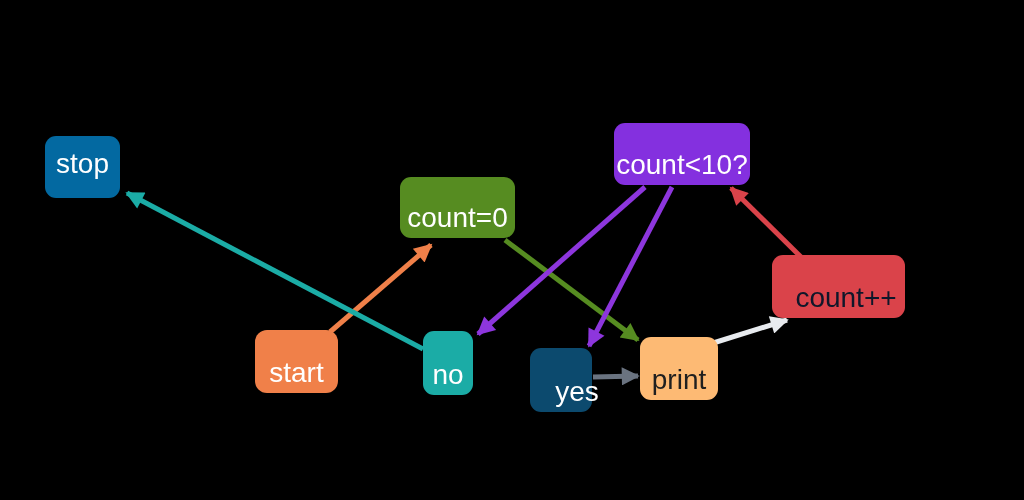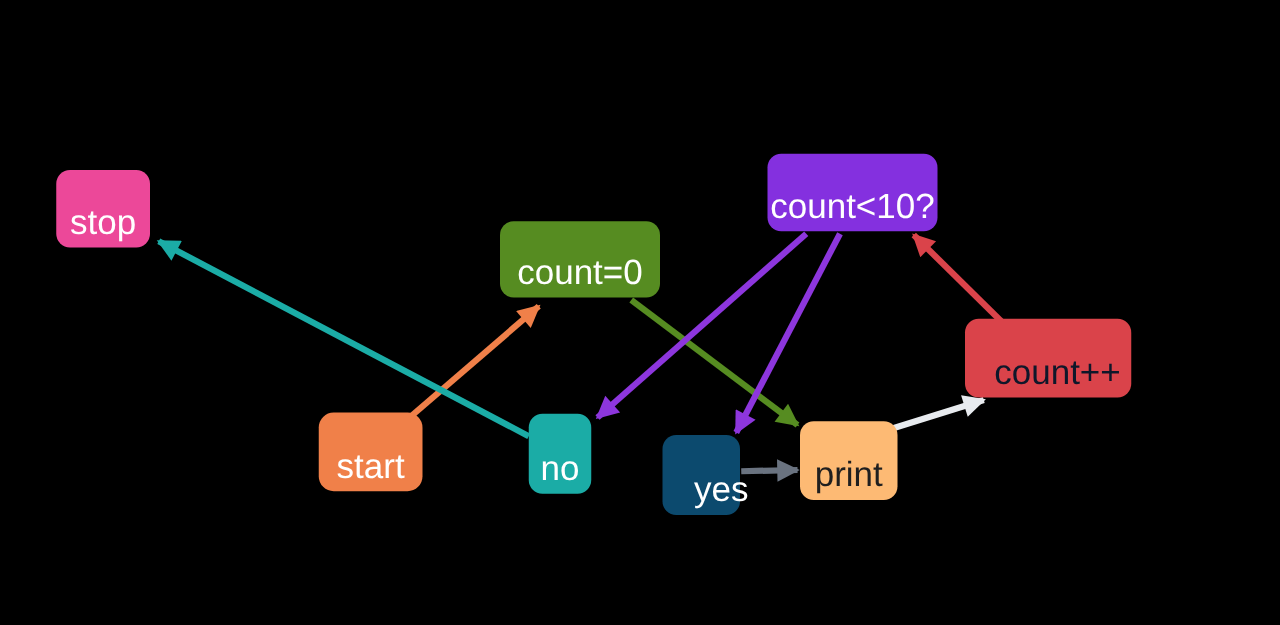--- a/index.html
+++ b/index.html
@@ -30,21 +30,21 @@
     border-radius: 11px;
     box-sizing: border-box;
     padding-bottom: 6px;
     font-size: 28px;
     line-height: 1.05;
     white-space: nowrap;
     color: #ffffff;
   }
   
   .n-stop   { left: 45px;  top: 136px; width: 75px;  height: 62px; }
-  .n-count0 { left: 400px; top: 177px; width: 128px; height: 61px; }
+  .n-count0 { left: 400px; top: 177px; width: 115px; height: 61px; }
   .n-cond   { left: 614px; top: 123px; width: 136px; height: 62px; }
   .n-inc    { left: 772px; top: 255px; width: 133px; height: 63px; }
   .n-start  { left: 255px; top: 330px; width: 83px;  height: 63px; border-radius: 12px; }
   .n-no     { left: 423px; top: 331px; width: 50px;  height: 64px; text-align: right; }
   .n-yes    { left: 530px; top: 348px; width: 62px;  height: 64px; }
   .n-print  { left: 640px; top: 337px; width: 78px;  height: 63px; }
 </style>
 </head>
 <body>
 
@@ -80,21 +80,21 @@
   <line x1="330" y1="332" x2="431" y2="245" stroke="#f08049" stroke-width="5" marker-end="url(#ah0)"></line>
       <line x1="505" y1="240" x2="638" y2="340" stroke="#568c21" stroke-width="5" marker-end="url(#ah1)"></line>
       <line x1="645" y1="187" x2="478" y2="334" stroke="#8d36dd" stroke-width="5" marker-end="url(#ah2)"></line>
       <line x1="672" y1="187" x2="589" y2="346" stroke="#8d36dd" stroke-width="5" marker-end="url(#ah3)"></line>
       <line x1="423" y1="349" x2="127" y2="193" stroke="#1baca6" stroke-width="5" marker-end="url(#ah4)"></line>
       <line x1="593" y1="377" x2="638" y2="376" stroke="#6a7380" stroke-width="5" marker-end="url(#ah5)"></line>
       <line x1="710" y1="344" x2="787" y2="320" stroke="#e8ebef" stroke-width="5" marker-end="url(#ah6)"></line>
       <line x1="801" y1="257" x2="731" y2="188" stroke="#da434a" stroke-width="5" marker-end="url(#ah7)"></line>
     </svg>
 
-  <div class="node n-stop" style="background: #ec4899; color: rgb(255, 255, 255);">
+  <div class="node n-stop" style="background: #0369a1; color: rgb(255, 255, 255); align-items: center;">
     <span>stop</span>
   </div>
 
   <div class="node n-count0" style="background: rgb(86, 140, 33); color: rgb(255, 255, 255);">
     <span>count=0</span>
   </div>
 
   <div class="node n-cond" style="background: rgb(132, 48, 223); color: rgb(255, 255, 255);">
     <span>count&lt;10?</span>
   </div>

